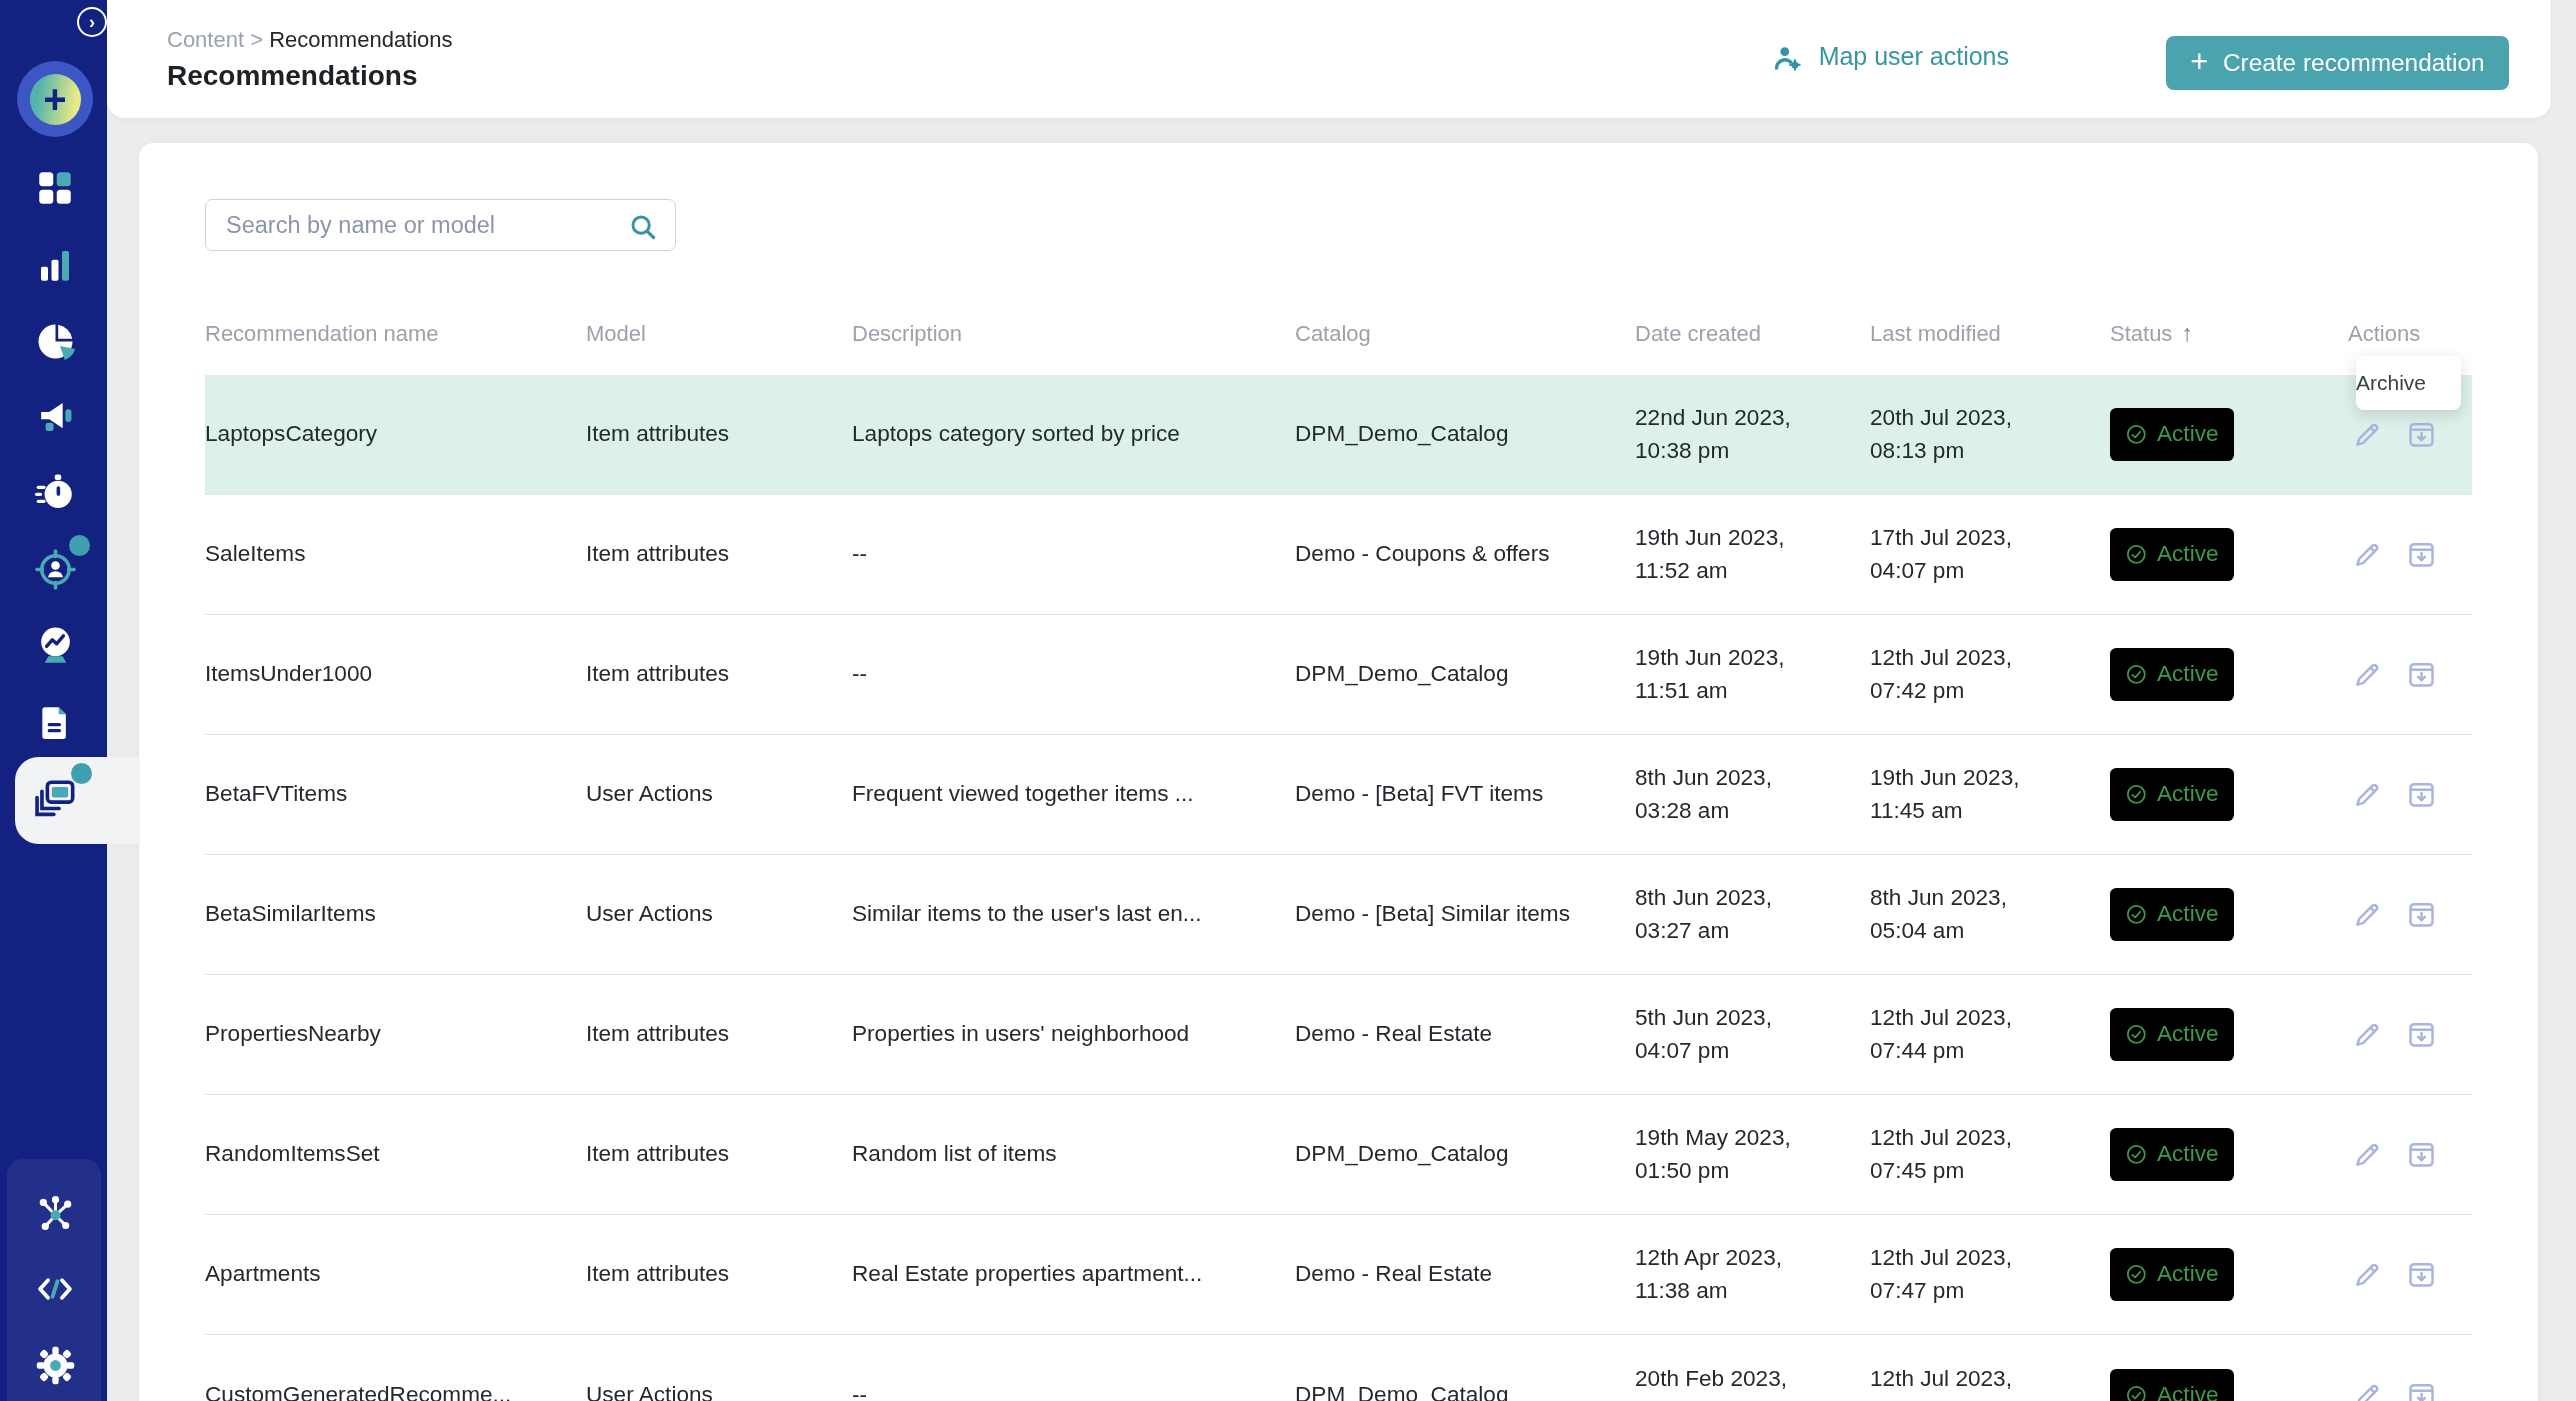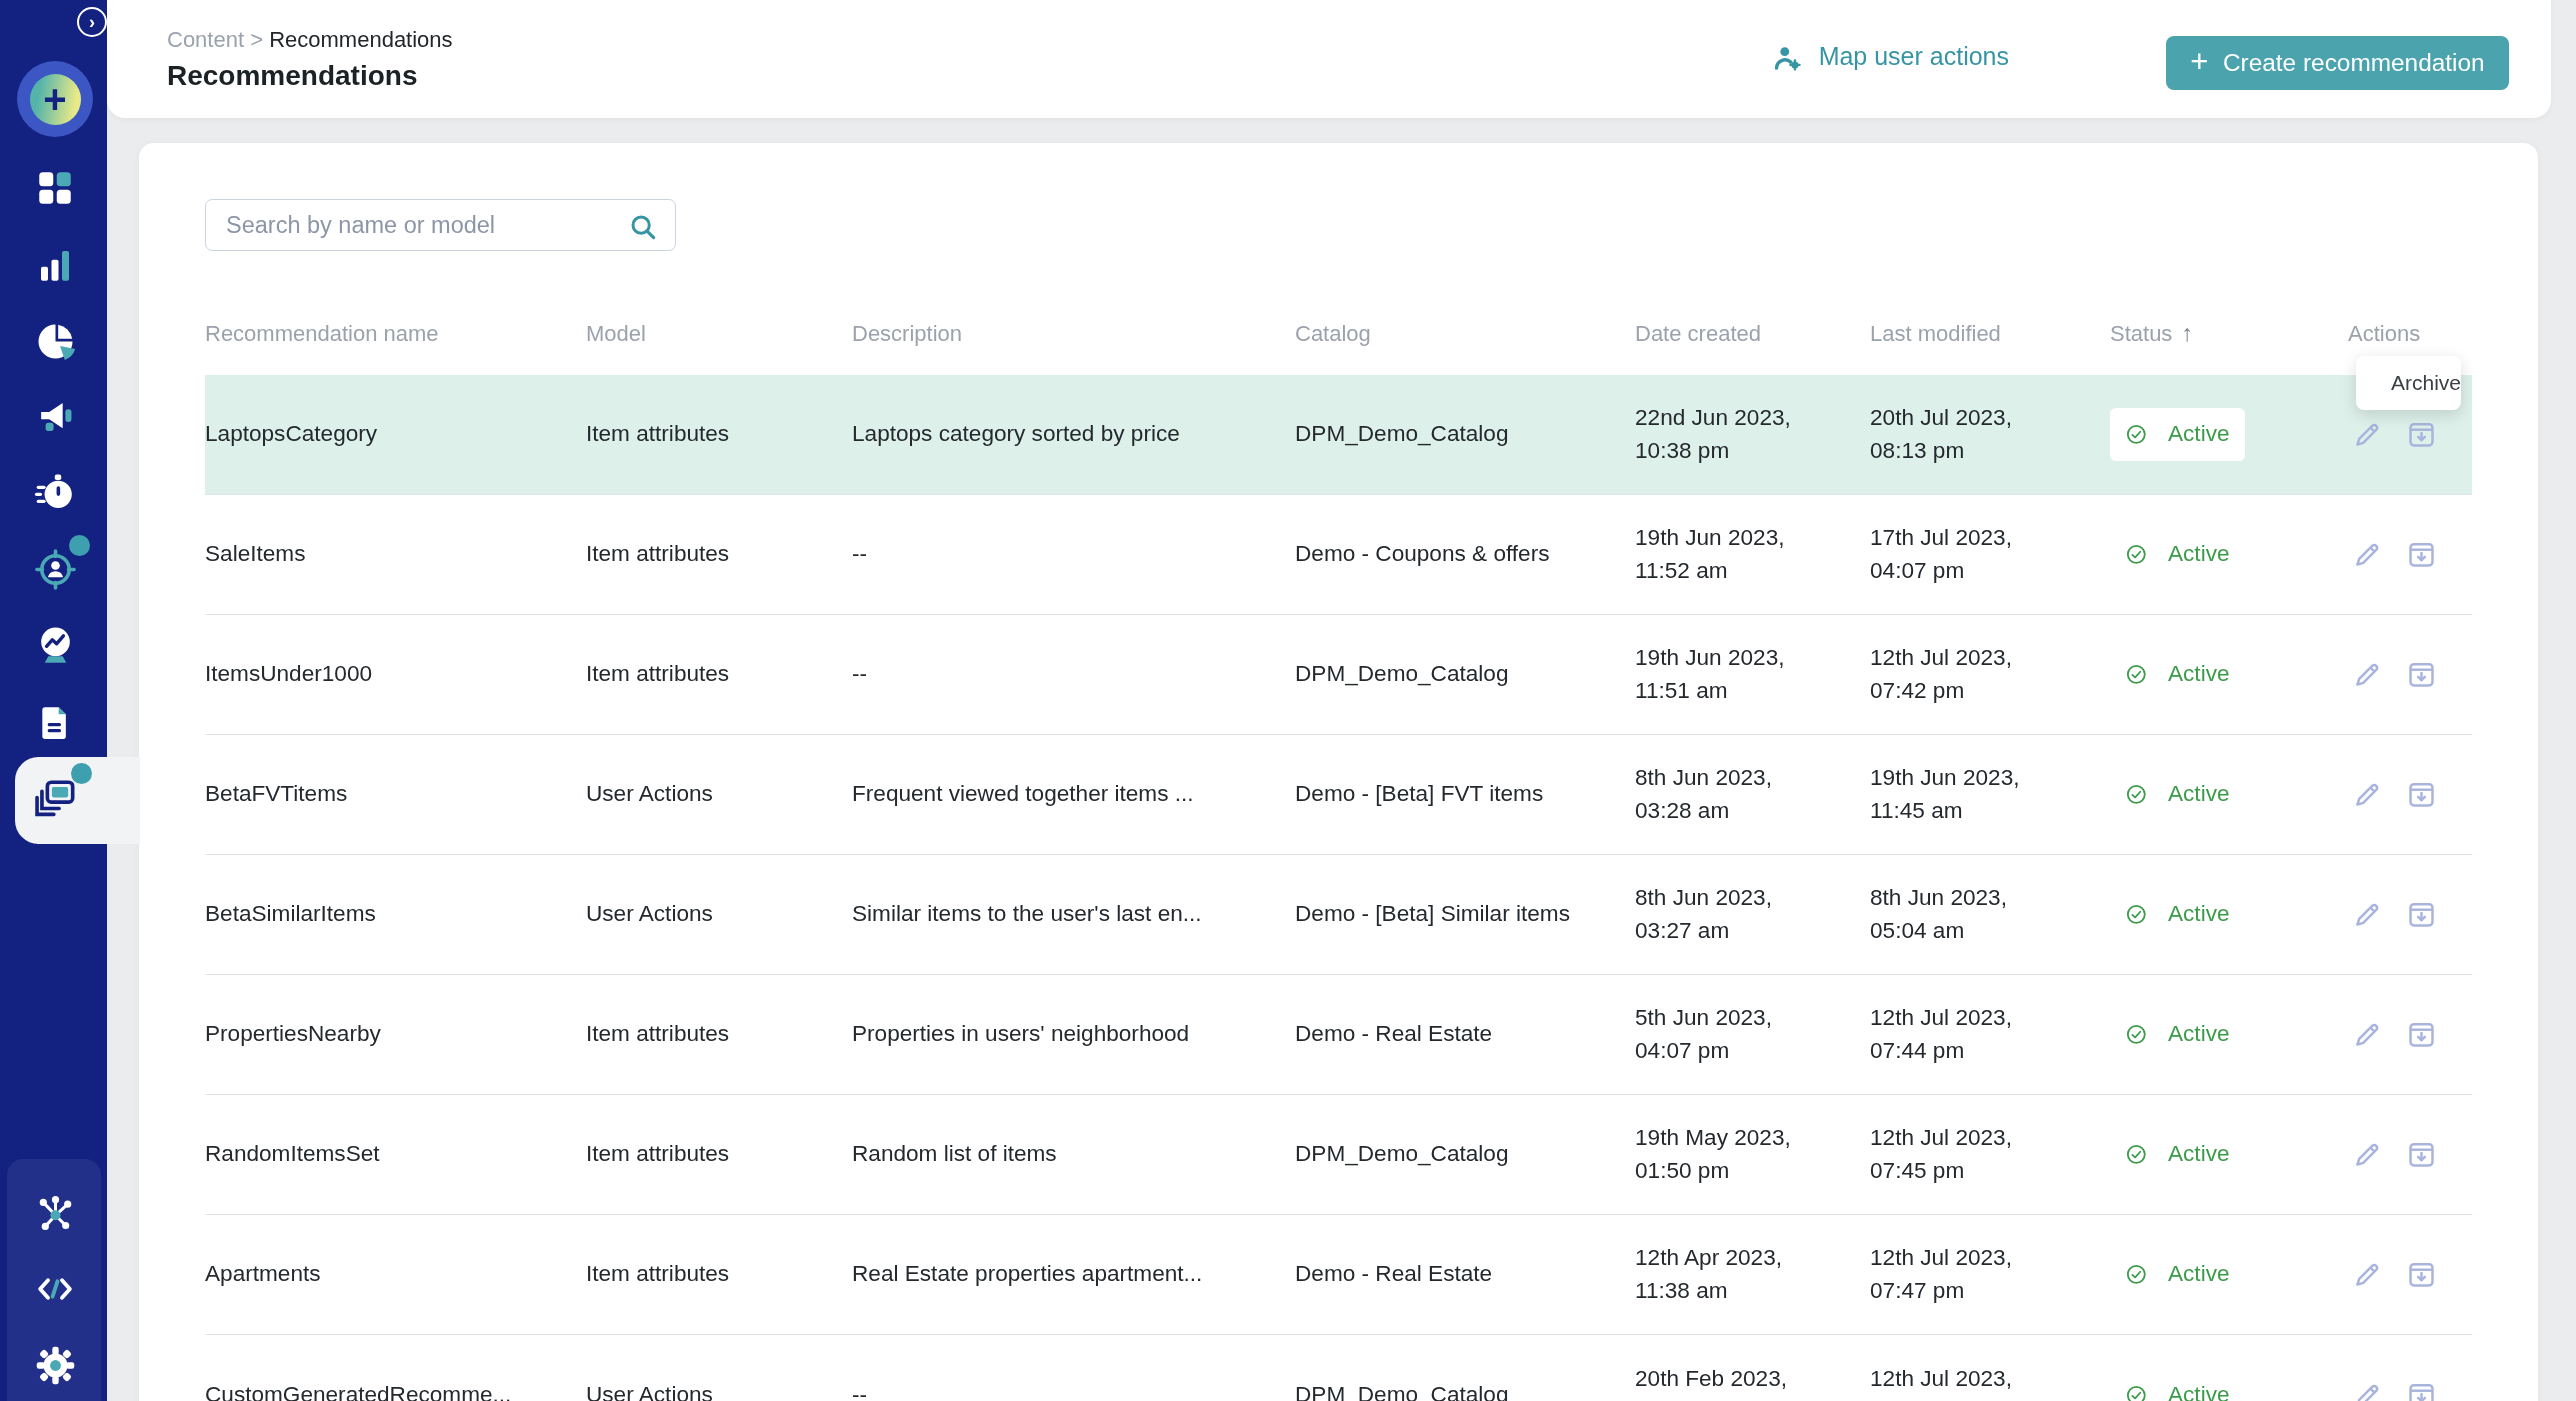--- a/index.html
+++ b/index.html
@@ -58,29 +58,29 @@
   .thead, .tr { display:grid;
     grid-template-columns:381px 266px 443px 340px 235px 240px 238px 1fr;
     align-items:center; }
   .thead { margin-top:41px; height:83px; color:#9ba2ab; font-size:22px; }
   .th { display:flex; align-items:center; gap:9px; padding-right:20px; cursor:pointer; }
   .sort-arrow { font-size:23.5px; color:#7d858f; }
   .tr { min-height:120px; border-bottom:1.8px solid #dfe3f0; font-size:22.6px; color:#24292e; }
   .tr:last-child { border-bottom:none; }
   .tr.highlight { background:#def0ea; }
   .td { padding-right:22px; line-height:1.42; }
-  .badge { display:inline-flex; align-items:center; gap:20px; background:#ffffff;
+  .badge { display:inline-flex; align-items:center; gap:9px; background:#000000;
     color:#3c9b4b; font-size:22.6px; padding:10px 15.4px; border-radius:6.3px; }
   .actions-cell { display:flex; gap:16.3px; }
   .icon-btn { background:none; border:none; cursor:pointer; padding:3.6px; display:flex; }
 
   
   .tooltip { position:absolute; left:2356px; top:356px; width:105px; height:54px;
     background:#fff; border-radius:8.1px; box-shadow:0 4.5px 16.3px rgba(0,0,0,.14);
-    display:flex; align-items:center; justify-content:flex-end;
+    display:flex; align-items:center; justify-content:flex-start;
     font-size:21px; color:#3a3f45; z-index:20; }
 </style>
 </head>
 <body>
 
 <div class="page">
 
   <nav class="sidebar">
     <div class="bottom-panel"></div>
 

